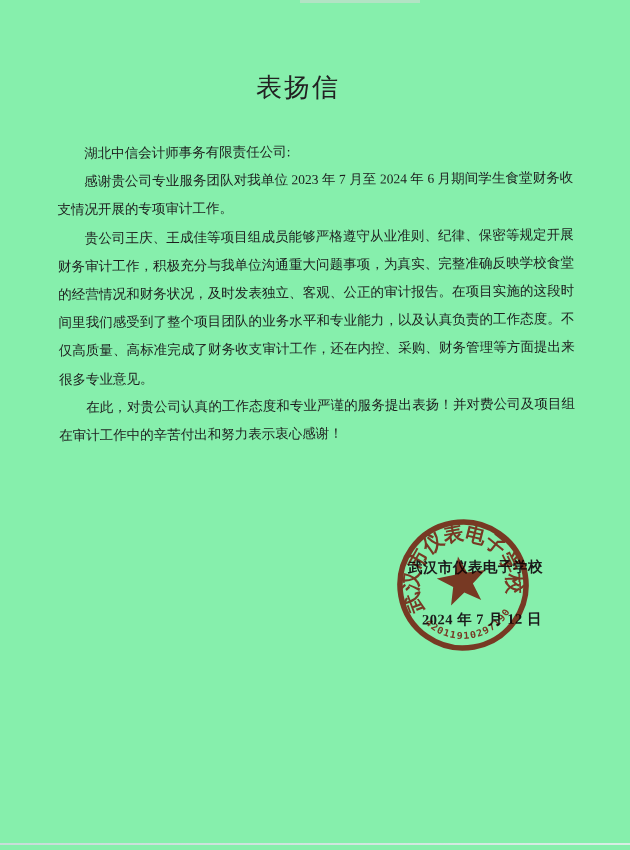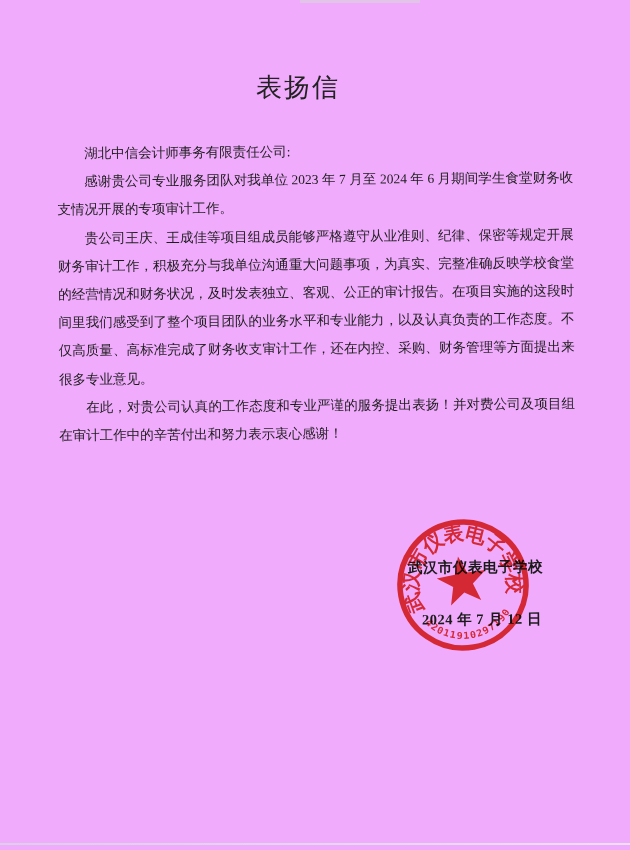--- a/index.html
+++ b/index.html
@@ -5,21 +5,21 @@
   html,body{margin:0;padding:0;}
   body{
     width:630px;height:850px;
     background:#ffffff;
     font-family:"Liberation Serif","DejaVu Serif",serif;
     overflow:hidden;
   }
   .page{
     position:relative;
     width:630px;height:850px;
-    background:#f0abfc;
+    background:#86efac;
   }
   
   .scan-artifact-top{
     position:absolute;top:0;left:300px;width:120px;height:3px;
     background:#d9d9d9;opacity:.55;
   }
   .scan-artifact-bottom{
     position:absolute;top:843px;left:0;width:630px;height:2px;
     background:linear-gradient(to right,#d8d8e4,#ededf3);
     opacity:.8;

